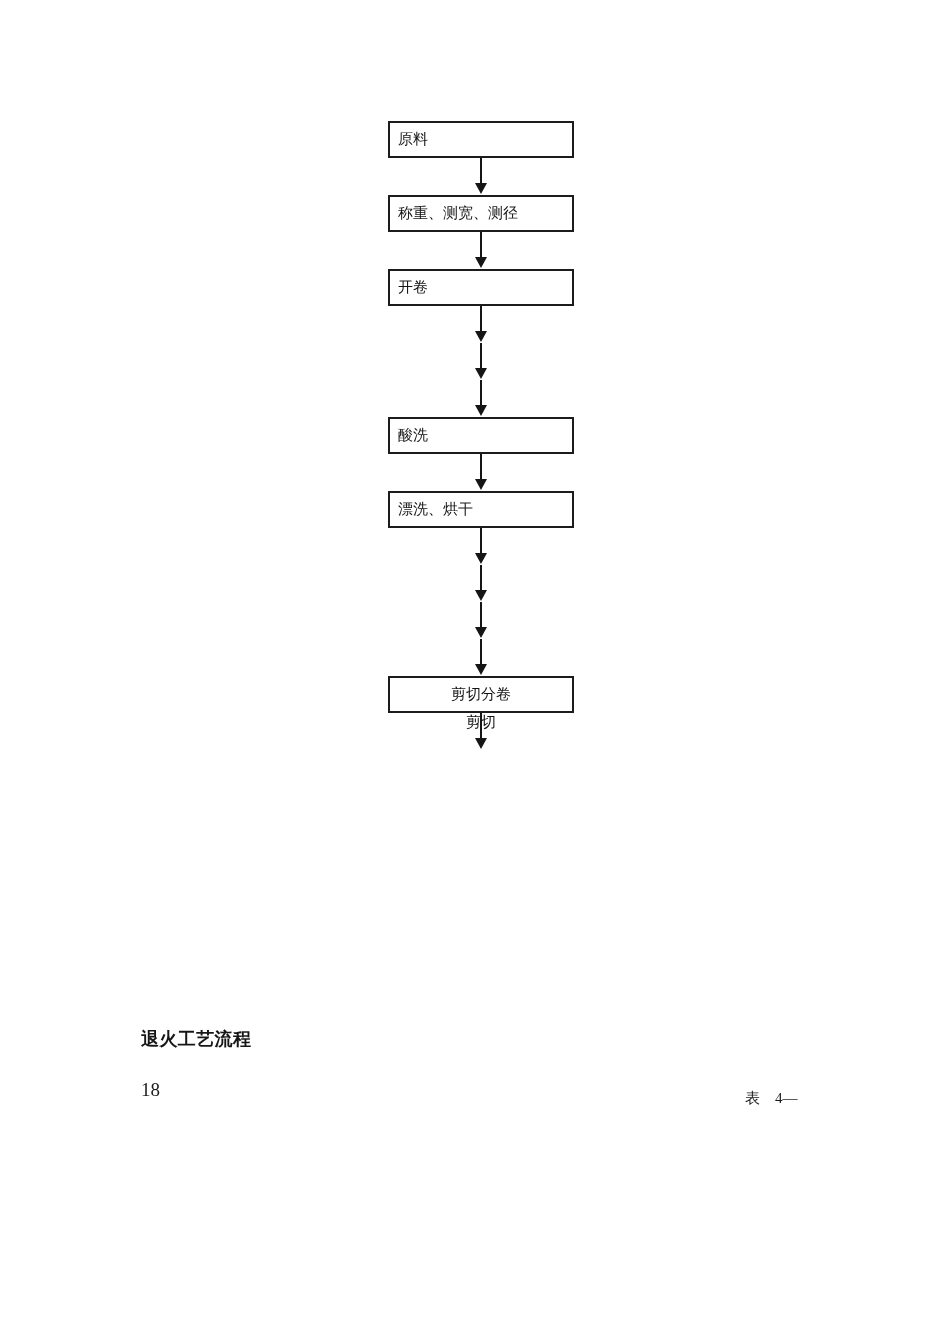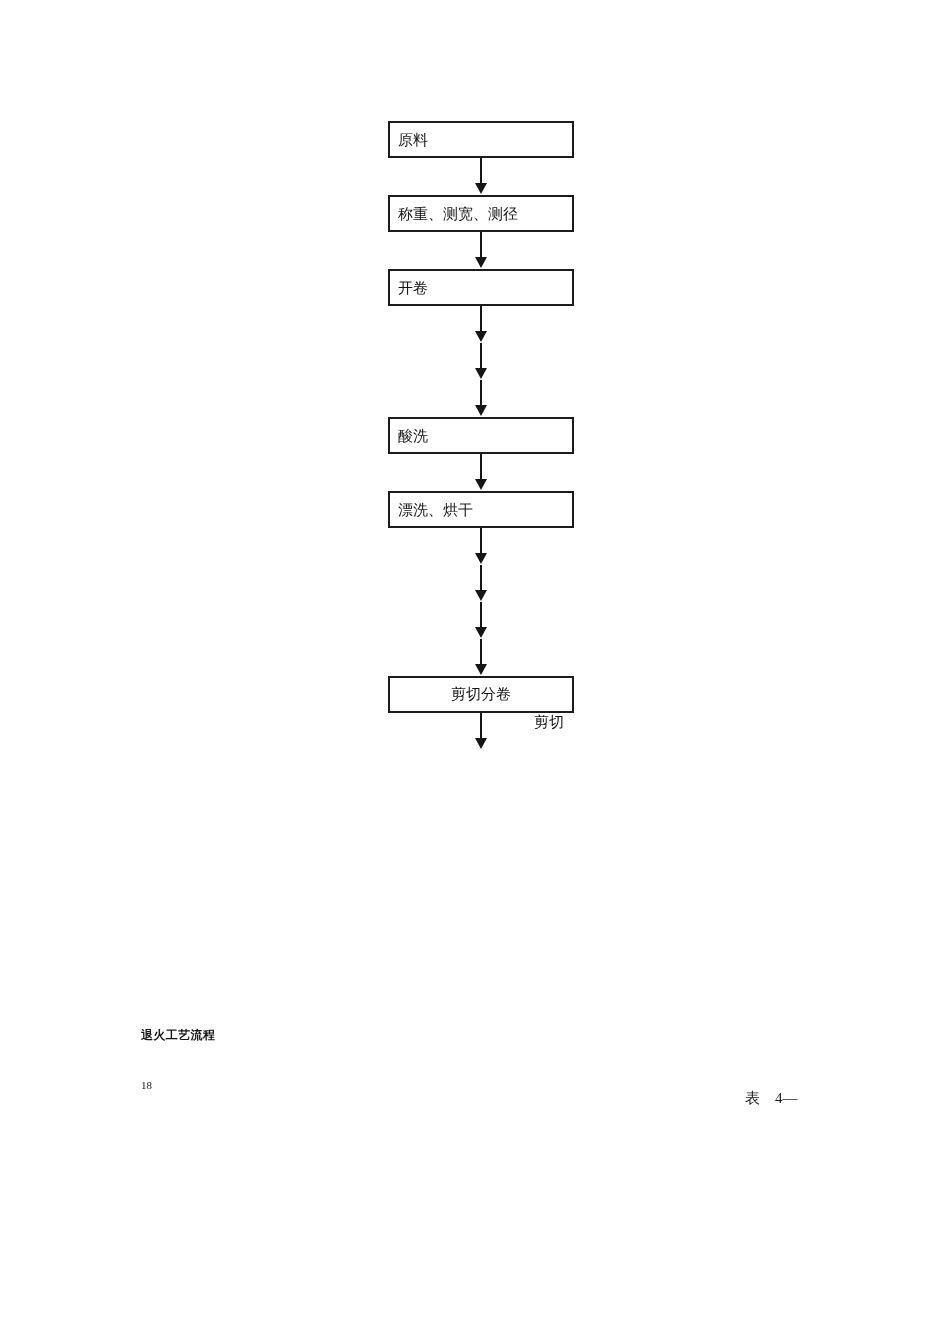--- a/index.html
+++ b/index.html
@@ -29,21 +29,21 @@
     width: 186px;
   }
 
   .node {
     position: relative;
     box-sizing: border-box;
     width: 186px;
     height: 37px;
     border: 2px solid #1c1c1c;
     background: #ffffff;
-    font-family: Liberation Sans, sans-serif;
+    font-family: Liberation Serif, serif;
     font-size: 15px;
     line-height: 29px;
     color: #141414;
   }
 
   .node .txt {
     position: absolute;
     left: 8px;
     right: 8px;
     top: 2px;
@@ -57,21 +57,21 @@
   .node.overflow .txt {
     overflow: visible;
     line-height: 28px;
   }
 
   .node .txt .second-line {
     display: block;
   }
 
   .node.spill-left .txt .second-line {
-    text-align: right;
+    text-align: center;
   }
 
   
   .connector {
     position: relative;
     width: 186px;
     height: 37px;
   }
   .connector .stem {
     position: absolute;
@@ -94,42 +94,42 @@
     border-top: 11px solid #151515;
   }
 
   
   .caption-heading {
     position: absolute;
     left: 141px;
     top: 1027px;
     font-family: "DejaVu Sans", "Liberation Sans", sans-serif;
     font-weight: bold;
-    font-size: 12px;
+    font-size: 18px;
     color: #161616;
     letter-spacing: 0.4px;
   }
 
   .table-label {
     position: absolute;
     left: 745px;
     top: 1053px;
     font-family: "Liberation Serif", "DejaVu Serif", serif;
     font-size: 15px;
     color: #1a1a1a;
     white-space: pre;
     margin-top: 36px;
   }
 
   .page-number {
     position: absolute;
     left: 141px;
     top: 1079px;
     font-family: "Liberation Serif", "DejaVu Serif", serif;
-    font-size: 11px;
+    font-size: 19px;
     color: #1a1a1a;
   }
 </style>
 </head>
 <body>
 
 <div class="page">
 
   <div class="flowchart" id="flowchart-root">
       <div class="node align-left">

